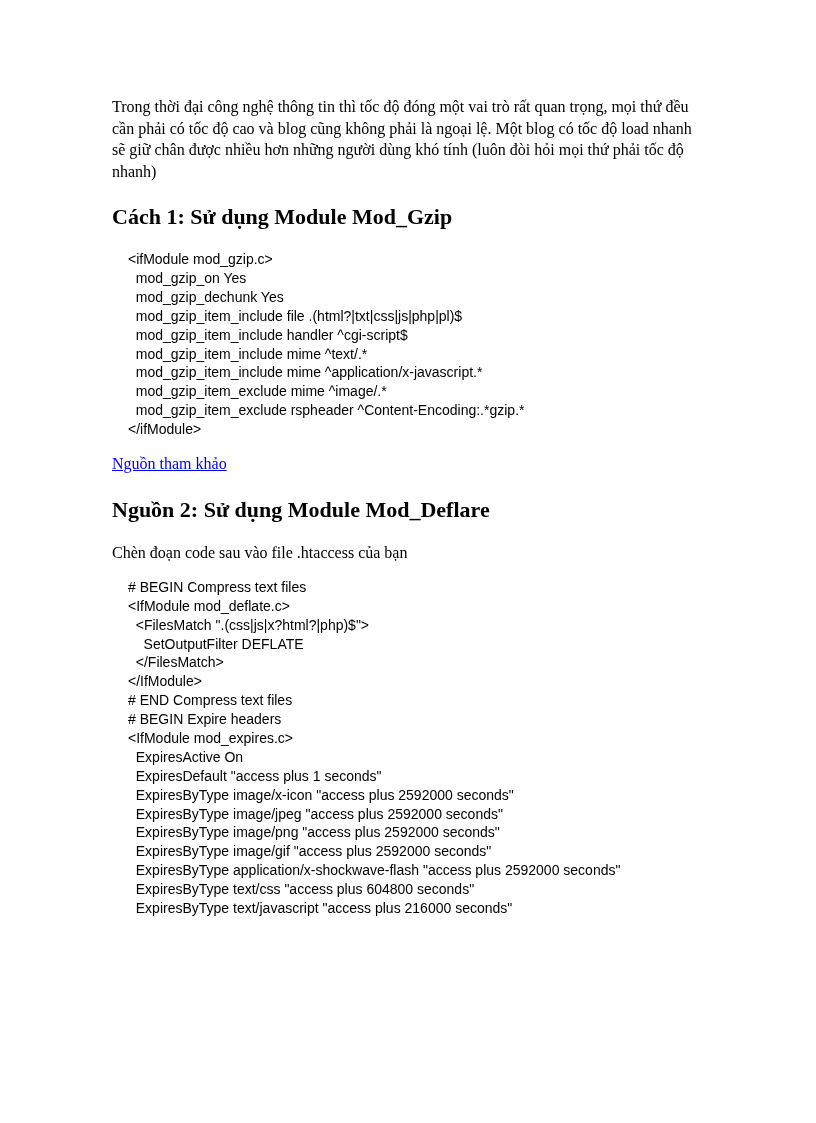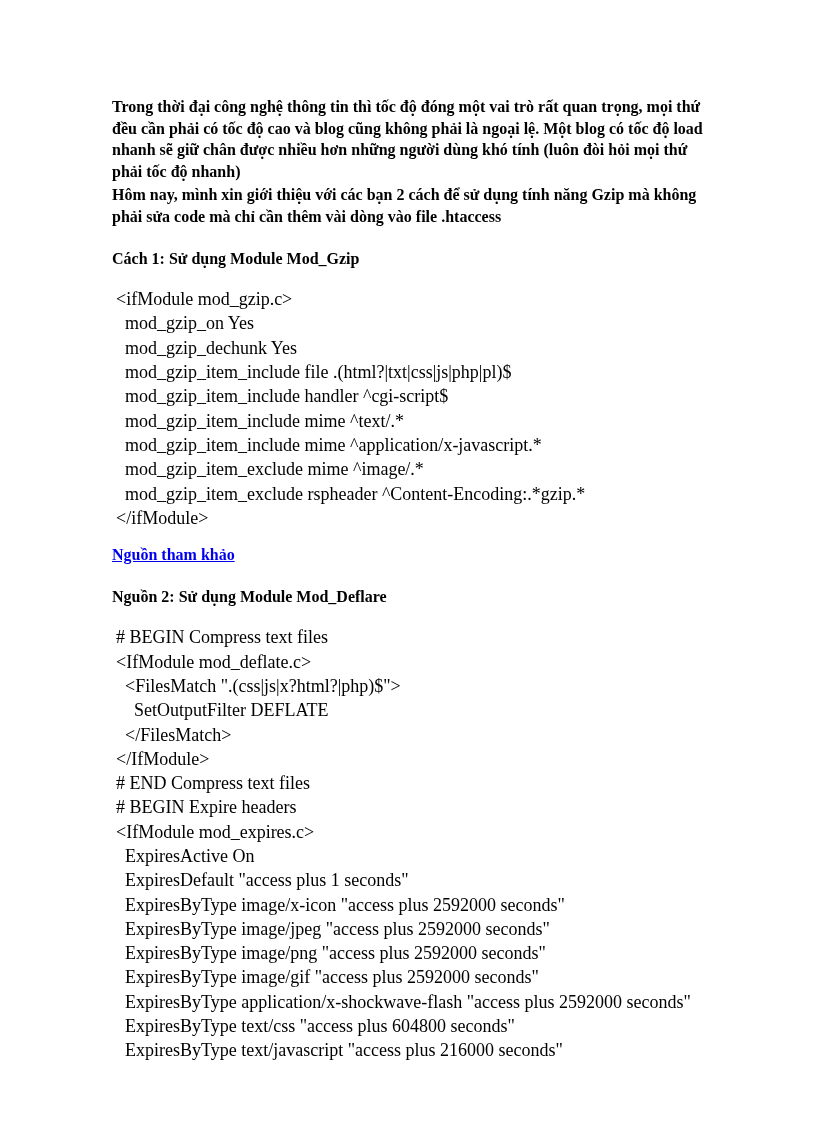--- a/index.html
+++ b/index.html
@@ -8,50 +8,48 @@
     line-height: 1.35;
     color: #000;
     background: #fff;
     margin: 0;
     padding: 96px 112px 96px 112px;
     width: 816px;
     box-sizing: border-box;
   }
   p {
     margin: 0 0 2px 0;
-    font-weight: bold;
   }
   .para-block {
     margin-bottom: 14px;
   }
   h3.section {
     font-family: "Times New Roman", Times, serif;
     font-weight: bold;
-    font-size: 16px;
+    font-size: 22px;
     margin: 20px 0 18px 0;
   }
   pre.code {
-    font-family: Liberation Serif, serif;
-    font-size: 18px;
+    font-family: Liberation Sans, sans-serif;
+    font-size: 14px;
     line-height: 1.35;
     white-space: pre-wrap;
     word-wrap: break-word;
-    margin: 14px 0 14px 4px;
+    margin: 14px 0 14px 16px;
   }
   a.ref {
     color: #0000EE;
     text-decoration: underline;
   }
 </style>
 </head>
 <body>
 
 <div class="para-block">
   <p>Trong thời đại công nghệ thông tin thì tốc độ đóng một vai trò rất quan trọng, mọi thứ đều cần phải có tốc độ cao và blog cũng không phải là ngoại lệ. Một blog có tốc độ load nhanh sẽ giữ chân được nhiều hơn những người dùng khó tính (luôn đòi hỏi mọi thứ phải tốc độ nhanh)</p>
-  <p>Hôm nay, mình xin giới thiệu với các bạn 2 cách để sử dụng tính năng Gzip mà không phải sửa code mà chỉ cần thêm vài dòng vào file .htaccess</p>
 </div>
 
 <h3 class="section">Cách 1: Sử dụng Module Mod_Gzip</h3>
 
 <div class="para-block">
 </div>
 
 <pre class="code">&lt;ifModule mod_gzip.c&gt;
   mod_gzip_on Yes
   mod_gzip_dechunk Yes
@@ -63,20 +61,21 @@
   mod_gzip_item_exclude rspheader ^Content-Encoding:.*gzip.*
 &lt;/ifModule&gt;</pre>
 
 <p class="para-block">
   <a href="#" class="ref">Nguồn tham khảo</a>
 </p>
 
 <h3 class="section">Nguồn 2: Sử dụng Module Mod_Deflare</h3>
 
 <div class="para-block">
+  <p>Chèn đoạn code sau vào file .htaccess của bạn</p>
 </div>
 
 <pre class="code"># BEGIN Compress text files
 &lt;IfModule mod_deflate.c&gt;
   &lt;FilesMatch ".(css|js|x?html?|php)$"&gt;
     SetOutputFilter DEFLATE
   &lt;/FilesMatch&gt;
 &lt;/IfModule&gt;
 # END Compress text files
 # BEGIN Expire headers

